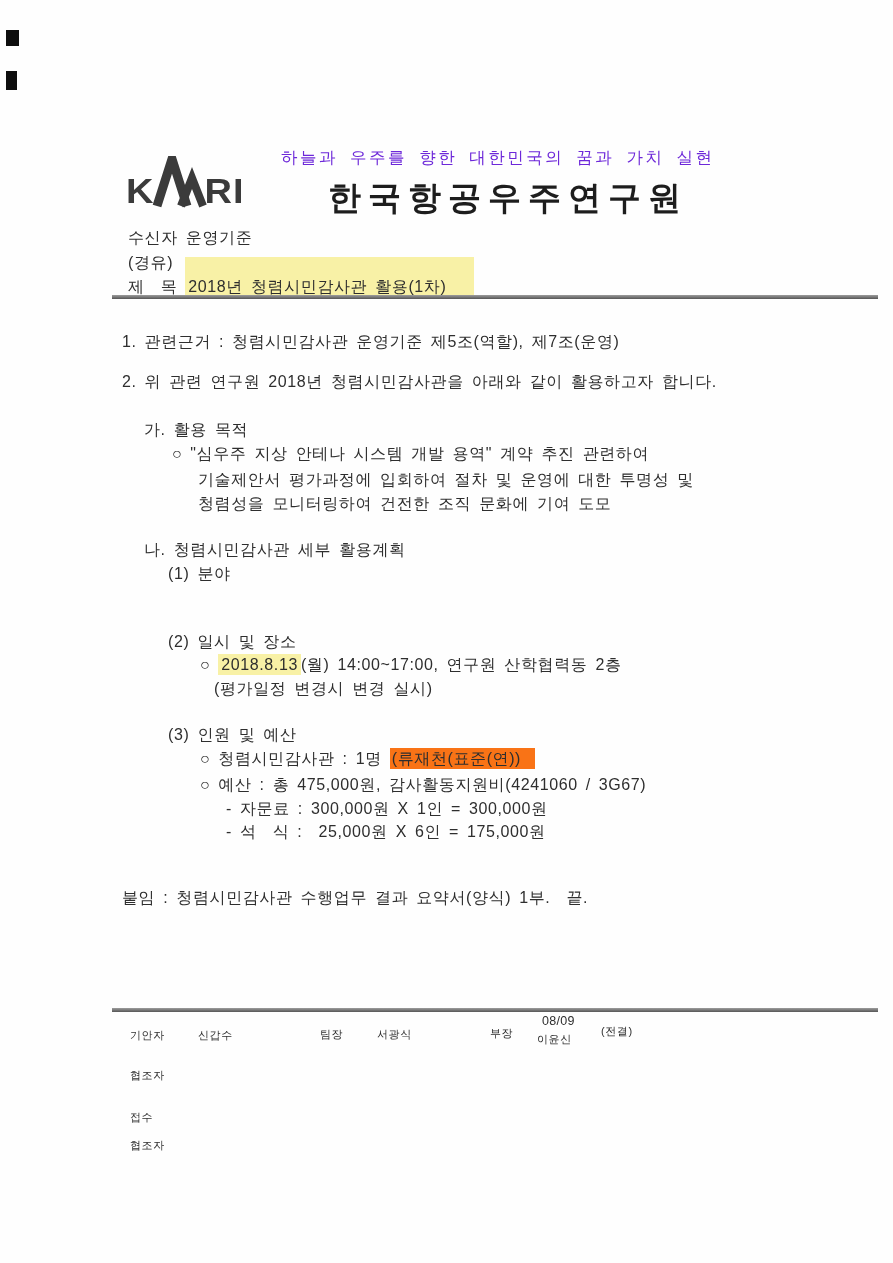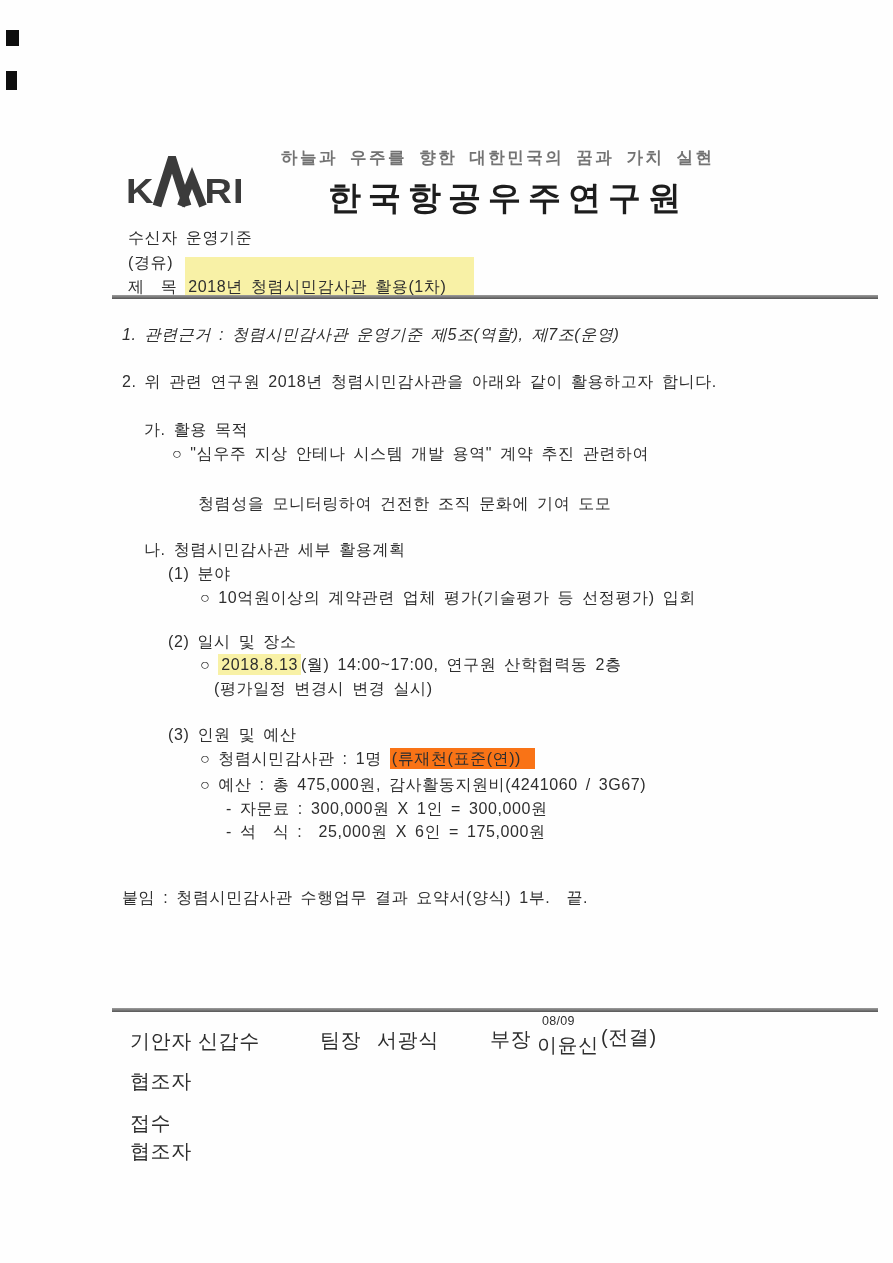--- a/index.html
+++ b/index.html
@@ -24,36 +24,36 @@
   .scan-mark { position:absolute; background:#0e0e0e; }
   .logo { position:absolute; left:126px; top:156px; display:flex; align-items:flex-end; height:52px; }
   .logo-letter {
     font-size:38px; font-weight:800; line-height:0.92;
     color:#3b3b3b; letter-spacing:1px;
     transform:scaleY(0.92); transform-origin:bottom;
   }
   .peaks { width:56px; height:52px; margin:0 -3px; }
   .slogan {
     position:absolute; left:281px; top:147px;
-    font-size:16.5px; font-weight:700; letter-spacing:2.5px; word-spacing:5px;
-    color:#737373; white-space:pre;
+    font-size:16.5px; font-weight:400; letter-spacing:2.5px; word-spacing:5px;
+    color:#6d28d9; white-space:pre;
   }
   .org-name {
     position:absolute; left:328px; top:176px;
     font-size:33px; font-weight:700; letter-spacing:7px;
     color:#1d1d1d; white-space:pre;
   }
   .rule {
     position:absolute; left:112px; width:766px; height:4px;
     background:linear-gradient(to bottom,#9d9d9d,#565656);
   }
   .hl { background:#f8f1a6; padding:2px 3px; }
   .hl-subject { background:#f8f1a6; padding:21px 28px 3px 3px; }
   .hl-name { background:#f97316; padding:2px 14px 2px 2px; }
-  .appr { position:absolute; white-space:pre; font-size:20px; letter-spacing:0.6px; color:#2e2e2e; }
+  .appr { position:absolute; white-space:pre; font-size:11px; letter-spacing:0.6px; color:#2e2e2e; }
   .appr-date { font-size:12.5px; letter-spacing:0.3px; }
 </style>
 </head>
 <body>
 
 <div class="page">
 
   <div class="scan-mark" style="left:6px; top:30px; width:13px; height:16px;"></div>
   <div class="scan-mark" style="left:6px; top:71px; width:11px; height:19px;"></div>
 
@@ -68,30 +68,30 @@
 
   <div class="slogan">하늘과 우주를 향한 대한민국의 꿈과 가치 실현</div>
   <div class="org-name">한국항공우주연구원</div>
 
   <div class="line" style="left:128px; top:228px;">수신자 운영기준</div>
   <div class="line" style="left:128px; top:253px;">(경유)</div>
   <div class="line" style="left:128px; top:277px;"><span>제  목 </span><span class="hl-subject">2018년 청렴시민감사관 활용(1차)</span></div>
 
   <div class="rule" style="top:295px;"></div>
 
-  <div class="line" style="left:122px; top:325px;font-style:italic;">1. 관련근거 : 청렴시민감사관 운영기준 제5조(역할), 제7조(운영)</div>
+  <div class="line" style="left:122px; top:332px;">1. 관련근거 : 청렴시민감사관 운영기준 제5조(역할), 제7조(운영)</div>
   <div class="line" style="left:122px; top:372px;">2. 위 관련 연구원 2018년 청렴시민감사관을 아래와 같이 활용하고자 합니다.</div>
 
   <div class="line" style="left:144px; top:420px;">가. 활용 목적</div>
   <div class="line" style="left:172px; top:444px;">○ "심우주 지상 안테나 시스템 개발 용역" 계약 추진 관련하여</div>
+  <div class="line" style="left:198px; top:470px;">기술제안서 평가과정에 입회하여 절차 및 운영에 대한 투명성 및</div>
   <div class="line" style="left:198px; top:494px;">청렴성을 모니터링하여 건전한 조직 문화에 기여 도모</div>
 
   <div class="line" style="left:144px; top:540px;">나. 청렴시민감사관 세부 활용계획</div>
   <div class="line" style="left:168px; top:564px;">(1) 분야</div>
-  <div class="line" style="left:200px; top:588px;">○ 10억원이상의 계약관련 업체 평가(기술평가 등 선정평가) 입회</div>
 
   <div class="line" style="left:168px; top:632px;">(2) 일시 및 장소</div>
   <div class="line" style="left:200px; top:655px;"><span>○ </span><span class="hl">2018.8.13</span><span>(월) 14:00~17:00, 연구원 산학협력동 2층</span></div>
   <div class="line" style="left:214px; top:679px;">(평가일정 변경시 변경 실시)</div>
 
   <div class="line" style="left:168px; top:725px;">(3) 인원 및 예산</div>
   <div class="line" style="left:200px; top:749px;"><span>○ 청렴시민감사관 : 1명 </span><span class="hl-name">(류재천(표준(연))</span></div>
   <div class="line" style="left:200px; top:775px;">○ 예산 : 총 475,000원, 감사활동지원비(4241060 / 3G67)</div>
   <div class="line" style="left:226px; top:799px;">- 자문료 : 300,000원 X 1인 = 300,000원</div>
   <div class="line" style="left:226px; top:822px;">- 석  식 :  25,000원 X 6인 = 175,000원</div>

